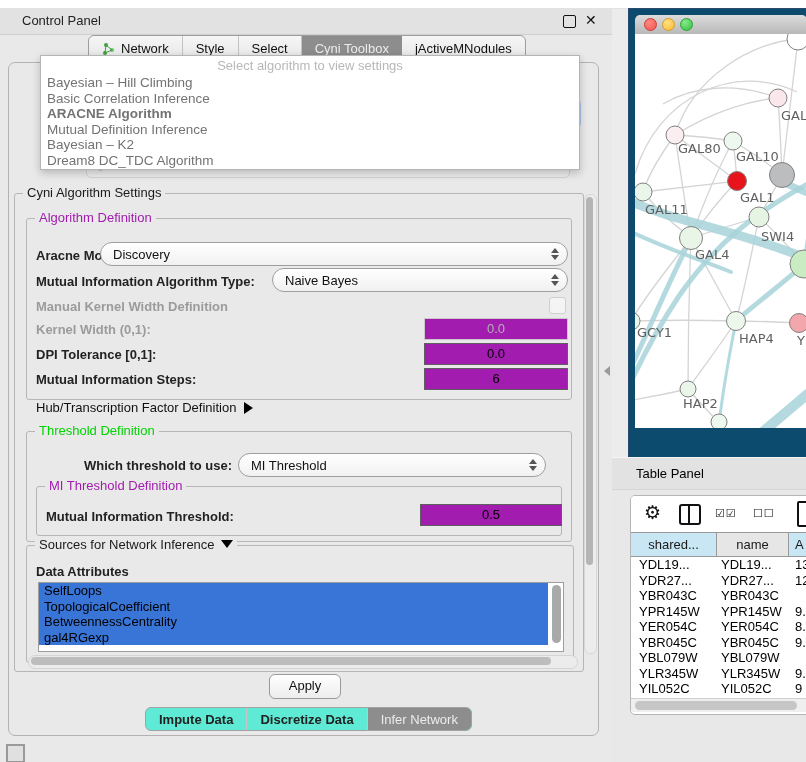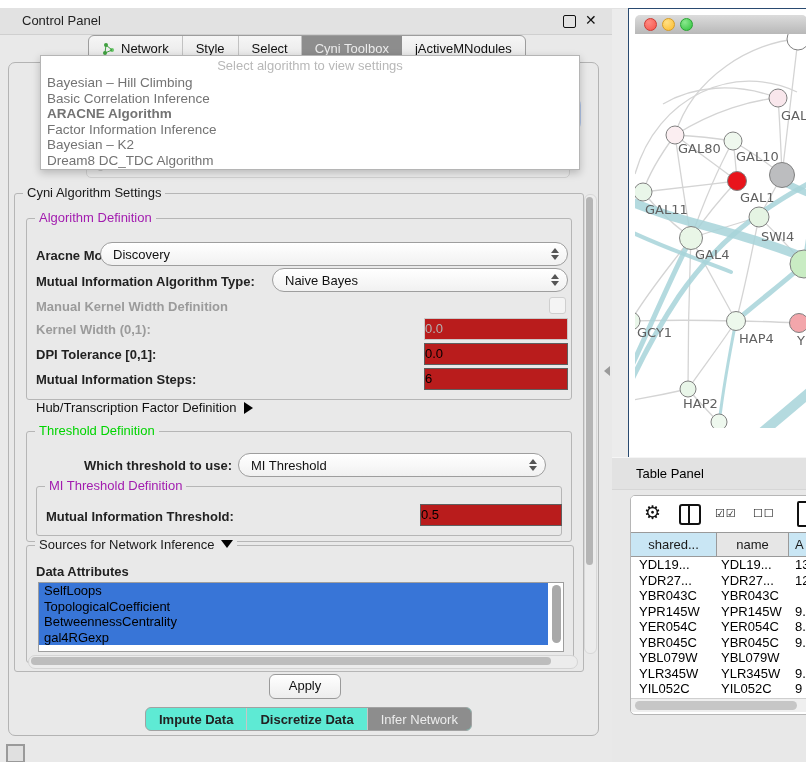--- a/index.html
+++ b/index.html
@@ -37,21 +37,21 @@
   .flabel{position:absolute;font-weight:700;color:#222;font-size:13px;white-space:nowrap;}
   .flabel.dis{color:#9b9b9b;}
   .plain{font-weight:400;color:#111;}
   
   .combo{position:absolute;height:24px;background:linear-gradient(#ffffff,#f1f1f1);border:1px solid #9e9e9e;border-radius:12px;box-sizing:border-box;cursor:pointer;}
   .combo .val{position:absolute;left:12px;top:4px;font-size:13px;color:#111;white-space:nowrap;}
   .spin{position:absolute;right:8px;top:4px;width:9px;height:14px;}
   .spin:before{content:"";position:absolute;left:1px;top:1px;border-left:4px solid transparent;border-right:4px solid transparent;border-bottom:5px solid #555;}
   .spin:after{content:"";position:absolute;left:1px;bottom:1px;border-left:4px solid transparent;border-right:4px solid transparent;border-top:5px solid #555;}
   
-  .tinput{position:absolute;height:22px;background:#b91c1c;border:1px solid #5f5f5f;box-sizing:border-box;font-size:13px;text-align:left;padding-right:0;line-height:20px;color:#000;}
+  .tinput{position:absolute;height:22px;background:#a21caf;border:1px solid #5f5f5f;box-sizing:border-box;font-size:13px;text-align:center;padding-right:0;line-height:20px;color:#000;}
   .tinput.dis{border-color:#c9c9c9;color:#b3b3b3;}
   .chk{position:absolute;width:15px;height:15px;border:1px solid #cfcfcf;border-radius:3px;background:#f4f4f4;}
   .arrow-r{display:inline-block;width:0;height:0;border-top:6px solid transparent;border-bottom:6px solid transparent;border-left:9px solid #000;vertical-align:-2px;margin-left:8px;}
   .arrow-d{display:inline-block;width:0;height:0;border-left:6px solid transparent;border-right:6px solid transparent;border-top:8px solid #000;vertical-align:1px;margin-left:6px;}
   
   .listbox{position:absolute;left:38px;top:574px;width:524px;height:68px;background:#fff;border:1px solid #9e9e9e;overflow:hidden;}
   .li{height:15.5px;line-height:15.5px;padding-left:5px;font-size:13px;background:#3875d7;color:#000000;width:504px;cursor:pointer;}
   .list-vscroll{position:absolute;right:2px;top:2px;width:9px;height:58px;background:#a9a9a9;border-radius:5px;}
   
   .hscroll{position:absolute;left:28px;top:647px;width:548px;height:12px;background:#ececec;border:1px solid #d4d4d4;border-radius:7px;}
@@ -60,21 +60,21 @@
   .vscroll .thumb{position:absolute;left:1px;top:2px;width:7px;height:368px;background:#b5b5b5;border-radius:5px;}
   
   .apply-btn{position:absolute;left:269px;top:666px;width:70px;height:23px;background:linear-gradient(#ffffff,#ededed);border:1px solid #9a9a9a;border-radius:6px;font-size:13px;color:#111;text-align:center;line-height:22px;cursor:pointer;}
   .cp-bottombar{position:absolute;left:145px;top:699px;height:22px;display:flex;border:1px solid #a2a2a2;border-radius:6px;overflow:hidden;background:#5eead4;}
   .cp-btab{display:flex;align-items:center;padding:0 13px;font-size:13px;font-weight:700;color:#222;cursor:pointer;border-right:1px solid #c6c6c6;white-space:nowrap;}
   .cp-btab:last-child{border-right:none;}
   .cp-btab.selected{background:#8d8d8d;color:#ececec;font-weight:400;}
   .bottom-float{position:absolute;left:6px;top:744px;width:15px;height:15px;border:2px solid #9a9a9a;background:#e0e0e0;}
   .collapse-handle{position:absolute;left:604px;top:366px;width:0;height:0;border-top:5px solid transparent;border-bottom:5px solid transparent;border-right:6px solid #9a9a9a;}
   
-  .network-window{position:absolute;left:628px;top:8px;width:178px;height:449px;background:#ffffff;border-left:1px solid #2a4a70;border-top:1px solid #2a4a70;}
+  .network-window{position:absolute;left:628px;top:8px;width:178px;height:449px;background:#0c4a6e;border-left:1px solid #2a4a70;border-top:1px solid #2a4a70;}
   .nw-titlebar{position:absolute;left:6px;top:6px;width:172px;height:19px;background:linear-gradient(#dcdcdc,#b8b8b8);border-radius:5px 5px 0 0;border-bottom:1px solid #9a9a9a;}
   .tl{position:absolute;top:3px;width:13px;height:13px;border-radius:50%;box-sizing:border-box;cursor:pointer;}
   .tl.red{left:9px;background:radial-gradient(circle at 35% 30%,#ff8a82,#f6544a);border:1px solid #ce3a33;}
   .tl.yellow{left:27px;background:radial-gradient(circle at 35% 30%,#ffe084,#fcbb2d);border:1px solid #d79c24;}
   .tl.green{left:45px;background:radial-gradient(circle at 35% 30%,#8ae88e,#2fc13c);border:1px solid #27a532;}
   .nw-canvas{position:absolute;left:6px;top:25px;width:172px;height:394px;background:#fff;overflow:hidden;}
   .node-label{font-family:"DejaVu Sans","Liberation Sans",sans-serif;font-size:13px;fill:#606060;}
   
   .table-panel{position:absolute;left:612px;top:457px;width:194px;height:305px;background:#e8e8e8;}
   .tp-titlebar{position:absolute;left:0;top:0;width:194px;height:31px;background:#e2e2e2;border-top:1px solid #f5f5f5;border-bottom:1px solid #d6d6d6;}
@@ -141,21 +141,21 @@
     <div class="cp-body"></div>
 
     <div class="dim-combo">galFiltered.sif default node</div>
     <div class="dim-focusbox"></div>
 
     <div class="dd-overlay">
       <div class="dd-prompt">Select algorithm to view settings</div>
       <div class="dd-item">Bayesian – Hill Climbing</div>
       <div class="dd-item">Basic Correlation Inference</div>
       <div class="dd-item selected">ARACNE Algorithm</div>
-      <div class="dd-item">Factor Information Inference</div>
+      <div class="dd-item">Mutual Definition Inference</div>
       <div class="dd-item">Bayesian – K2</div>
       <div class="dd-item">Dream8 DC_TDC Algorithm</div>
     </div>
 
     <div class="fs" style="left:14px;top:185px;width:568px;height:477px;">
       <span class="fs-legend">Cyni Algorithm Settings</span>
     </div>
 
     <div class="fs" style="left:26px;top:210px;width:544px;height:180px;">
       <span class="fs-legend lg-blue">Algorithm Definition</span>

